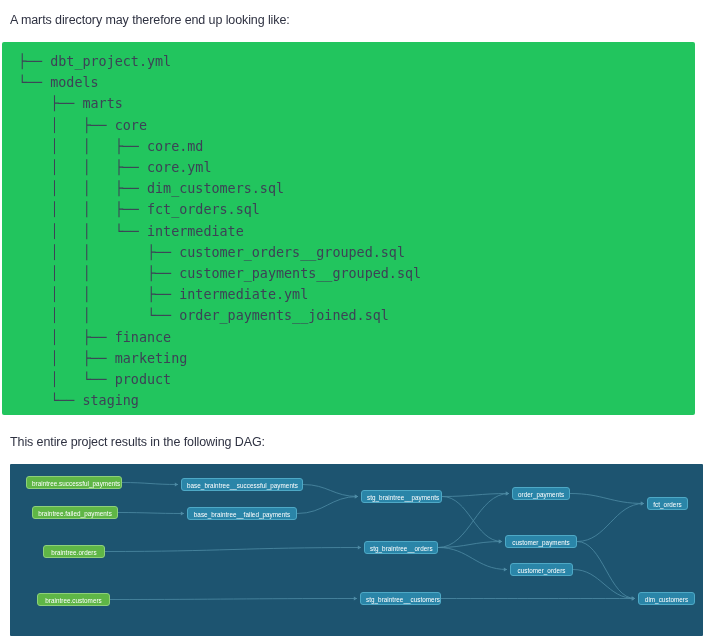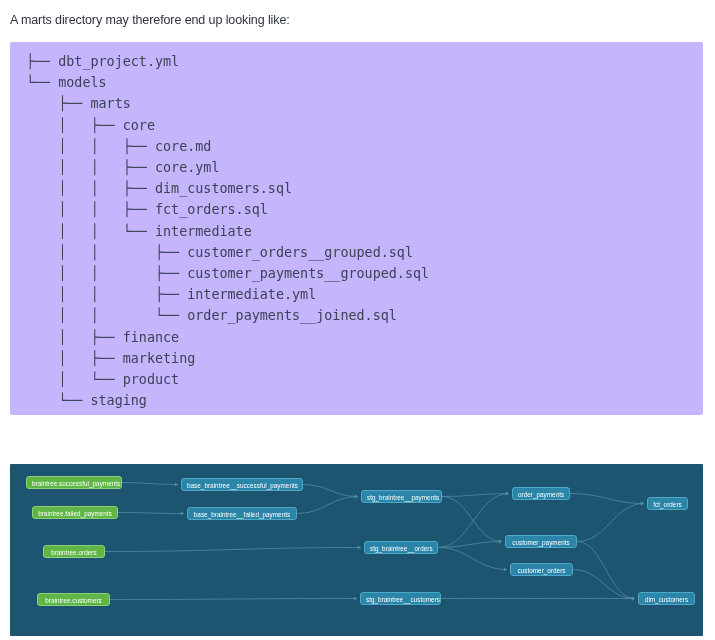--- a/index.html
+++ b/index.html
@@ -26,25 +26,25 @@
     line-height: 17px;
     color: #2e3141;
     letter-spacing: -0.1px;
     white-space: nowrap;
   }
   #intro-paragraph { top: 12px; }
   #dag-paragraph  { top: 434px; }
 
   .code-block {
     position: absolute;
-    left: 10px;
+    left: 2px;
     top: 42px;
     width: 693px;
     height: 373px;
-    background: #c4b5fd;
+    background: #22c55e;
     border-radius: 2px;
     box-sizing: border-box;
     padding: 9px 0 0 16px;
     overflow: hidden;
   }
   .code-block pre {
     margin: 0;
     font-family: "DejaVu Sans Mono", "Liberation Mono", monospace;
     font-size: 13.4px;
     line-height: 21.2px;
@@ -107,20 +107,21 @@
     │   │       ├── customer_orders__grouped.sql
     │   │       ├── customer_payments__grouped.sql
     │   │       ├── intermediate.yml
     │   │       └── order_payments__joined.sql
     │   ├── finance
     │   ├── marketing
     │   └── product
     └── staging</pre>
   </div>
 
+  <div class="para" id="dag-paragraph">This entire project results in the following DAG:</div>
 
   <div class="dag" id="dag-root">
     <svg id="dag-edges" width="693" height="172">
         <path d="M112,18.5 C137.2,18.5 142.8,20.5 168,20.5" fill="none" stroke="#4e8ba5" stroke-width="0.8"></path>
         <path d="M168,20.5 L164.8,18.6 L164.8,22.4 Z" fill="#4e8ba5"></path>
         <path d="M108,48.5 C137.7,48.5 144.3,49.5 174,49.5" fill="none" stroke="#4e8ba5" stroke-width="0.8"></path>
         <path d="M174,49.5 L170.8,47.6 L170.8,51.4 Z" fill="#4e8ba5"></path>
         <path d="M293,20.5 C317.75,20.5 323.25,32.5 348,32.5" fill="none" stroke="#4e8ba5" stroke-width="0.8"></path>
         <path d="M348,32.5 L344.8,30.6 L344.8,34.4 Z" fill="#4e8ba5"></path>
         <path d="M287,49.5 C314.45,49.5 320.55,32.5 348,32.5" fill="none" stroke="#4e8ba5" stroke-width="0.8"></path>

